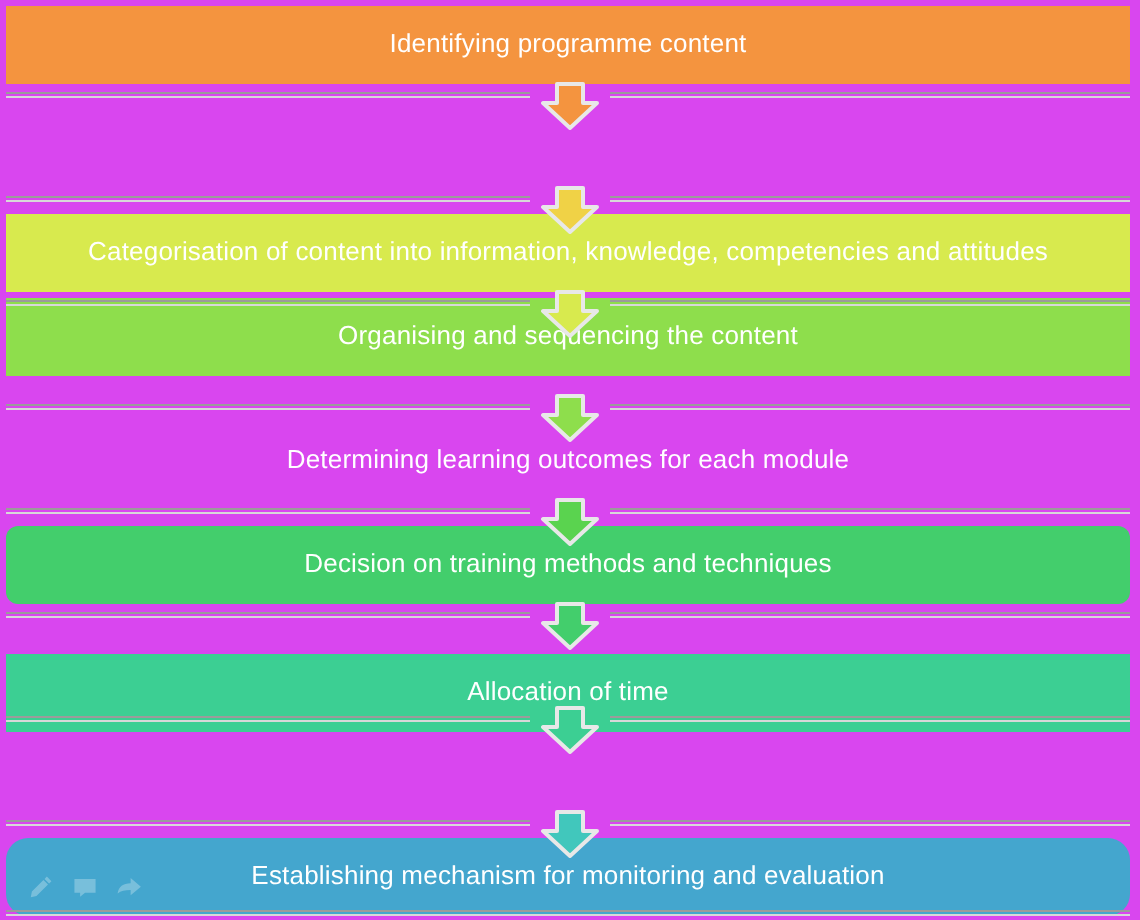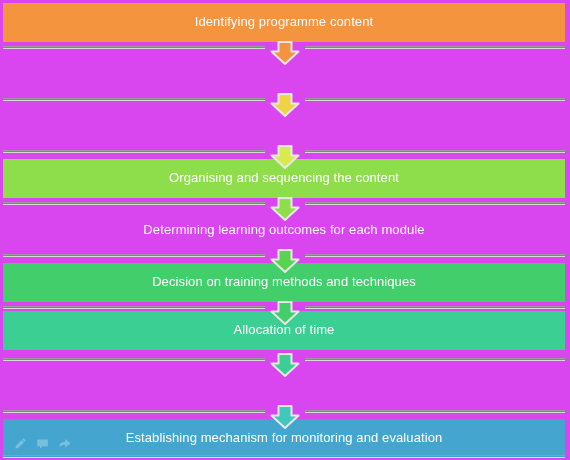--- a/index.html
+++ b/index.html
@@ -94,33 +94,36 @@
   }
 </style>
 </head>
 <body>
 
 <div id="flow-root" style="background: #d946ef;">
 
 <div class="flow-bar" style="top: 3px; background: rgb(244, 148, 63);">
       <span class="flow-bar-label">Identifying programme content</span>
     </div>
-    <div class="flow-bar" style="top: 159px; background: rgb(142, 222, 76);">
+    <div class="flow-bar" style="top: 107px; background: rgb(216, 234, 78);">
+      <span class="flow-bar-label">Categorisation of content into information, knowledge, competencies and attitudes</span>
+    </div>
+    <div class="flow-bar" style="top: 149px; background: rgb(142, 222, 76);">
       <span class="flow-bar-label">Organising and sequencing the content</span>
     </div>
     <div class="flow-bar" style="top: 211px;">
       <span class="flow-bar-label">Determining learning outcomes for each module</span>
     </div>
-    <div class="flow-bar" style="top: 263px; background: rgb(67, 206, 108);">
+    <div class="flow-bar" style="top: 263px; background: rgb(67, 206, 108); border-radius: 6px;">
       <span class="flow-bar-label">Decision on training methods and techniques</span>
     </div>
-    <div class="flow-bar" style="top: 311px; background: rgb(60, 207, 147);">
+    <div class="flow-bar" style="top: 327px; background: rgb(60, 207, 147);">
       <span class="flow-bar-label">Allocation of time</span>
     </div>
-    <div class="flow-bar" style="top: 419px; background: rgb(68, 166, 206);">
+    <div class="flow-bar" style="top: 419px; background: rgb(68, 166, 206); border-radius: 11px;">
       <span class="flow-bar-label">Establishing mechanism for monitoring and evaluation</span>
     </div>
     <div class="connector" style="top: 43px;">
       <div class="rule-left" style="border-top-color: rgb(155, 155, 155);"></div>
       <div class="rule-right" style="border-top-color: rgb(155, 155, 155);"></div>
       <div class="arrow">
         <svg viewBox="0 0 40 24" aria-hidden="true">
           <path d="M13.5 1 L26.5 1 L26.5 10.5 L33.5 10.5 L20 23 L6.5 10.5 L13.5 10.5 Z" fill="#f4943f" stroke="#e8e8e8" stroke-width="2" stroke-linejoin="round"></path>
         </svg>
       </div>

